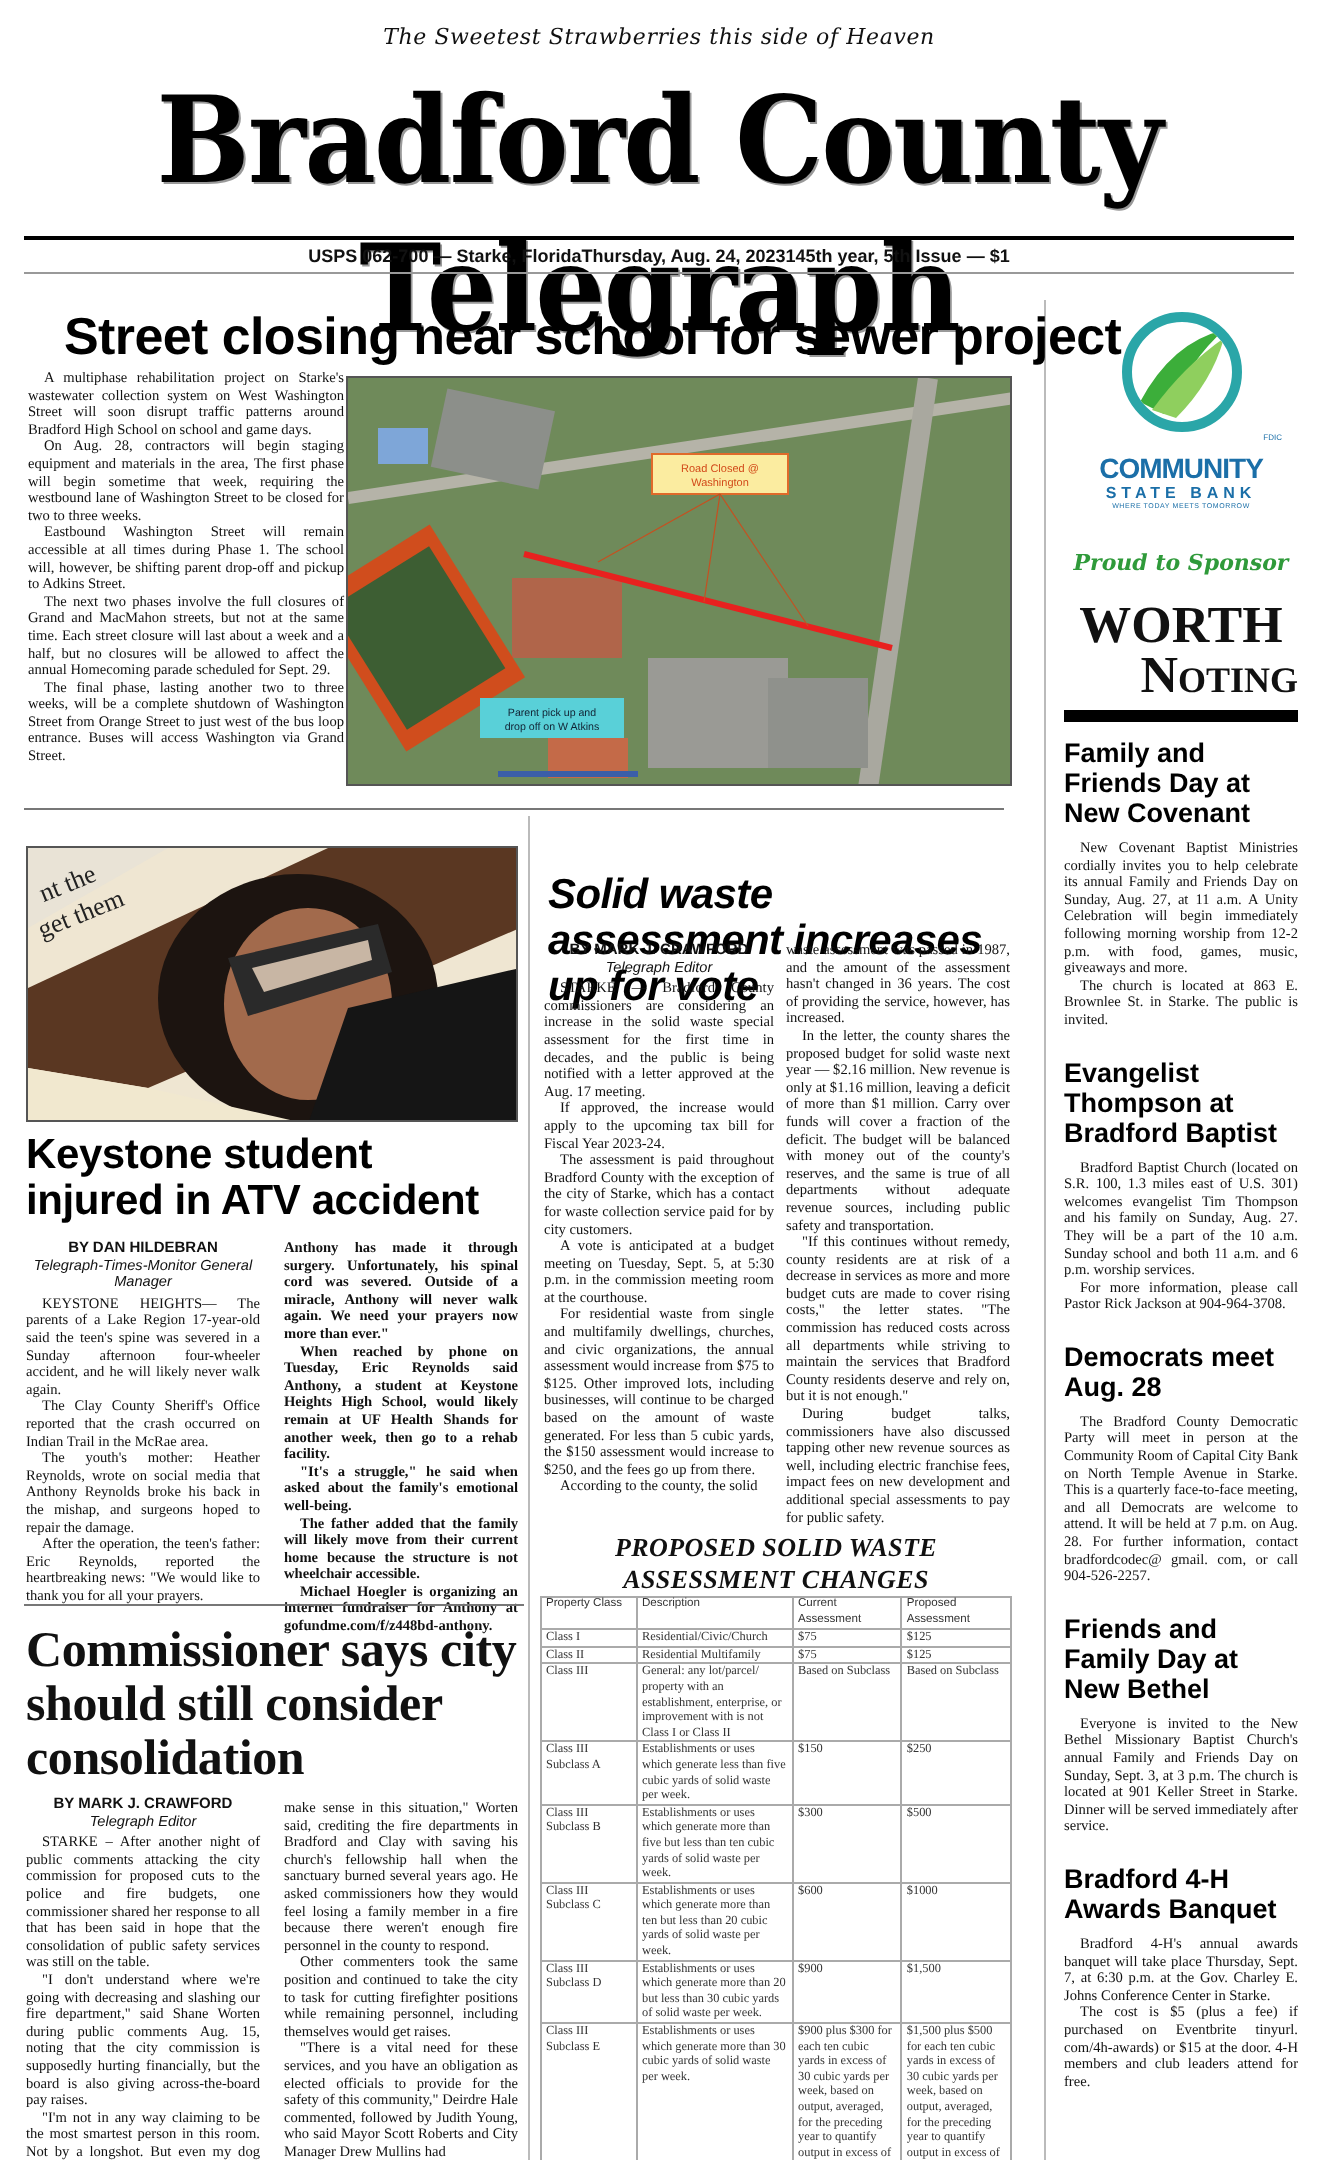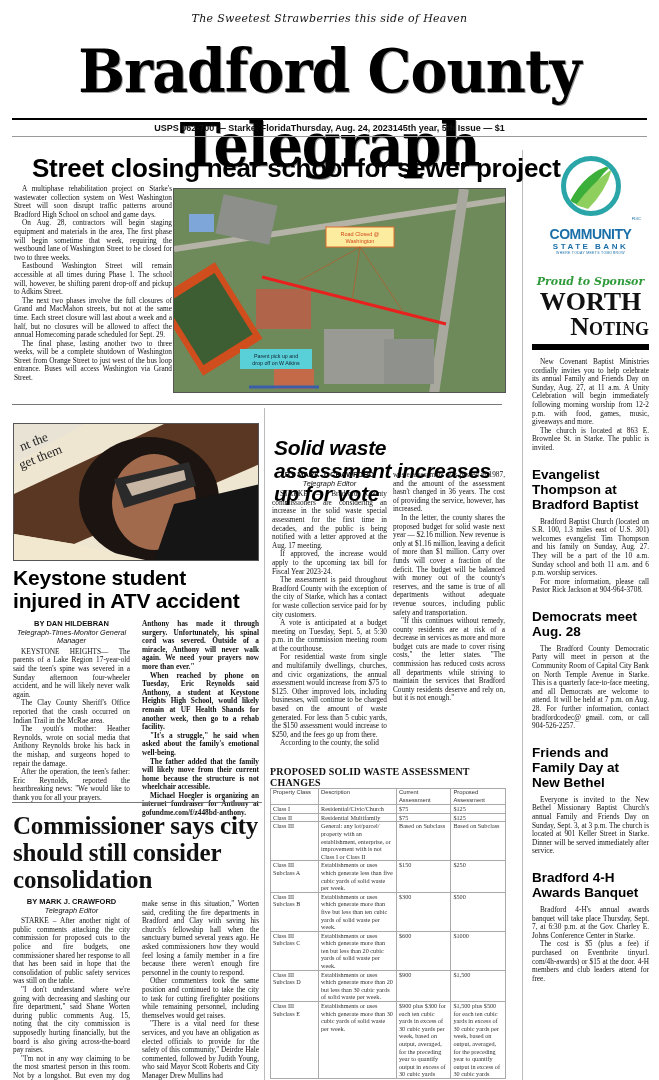--- a/index.html
+++ b/index.html
@@ -32,21 +32,21 @@
     background: linear-gradient(135deg, #5b7a4a 0%, #6f8a58 30%, #8a9a7a 55%, #7b8f6a 75%, #9aa08d 100%); overflow: hidden; }
   .rule-mid { position: absolute; top: 404px; left: 12px; width: 490px; height: 1px; background: #777; }
 
   
   #rail { position: absolute; top: 150px; left: 532px; width: 117px; }
   .bank-logo { width: 60px; height: 60px; margin: 6px auto 0; border-radius: 50%; border: 5px solid #2aa6a8; position: relative; overflow: hidden; }
   .bank-name { text-align: center; font-family: "Liberation Sans", sans-serif; font-weight: bold; color: #1b6fa8; font-size: 14px; letter-spacing: -0.5px; margin-top: 6px; line-height: 15px; }
   .bank-sub { text-align: center; font-family: "Liberation Sans", sans-serif; font-weight: bold; color: #1b6fa8; font-size: 8px; letter-spacing: 2.5px; }
   .bank-tag { text-align: center; font-family: "Liberation Sans", sans-serif; color: #1b6fa8; font-size: 3.5px; letter-spacing: 0.3px; }
   .sponsor { text-align: center; font-family: "DejaVu Serif", serif; font-style: italic; font-weight: bold; color: #2f9a3a; font-size: 11px; margin-top: 20px; }
-  .worth { text-align: center; font-family: "Liberation Serif", serif; font-weight: bold; font-size: 26px; line-height: 24px; margin-top: 2px; }
+  .worth { text-align: center; font-family: "Liberation Serif", serif; font-weight: bold; font-size: 26px; line-height: 24px; margin-top: 13px; }
   .noting { text-align: right; font-family: "Liberation Serif", serif; font-weight: bold; font-size: 26px; line-height: 26px; font-variant: small-caps; }
   .rail-bar { height: 6px; background: #000; margin: 4px 0 8px; }
   .rail-hl { font-size: 13.5px; line-height: 15px; margin-bottom: 6px; }
   .rail-item { margin-bottom: 14px; }
 
   
   #atv-photo { position: absolute; top: 423px; left: 13px; width: 246px; height: 138px; border: 1px solid #555; overflow: hidden;
     background: radial-gradient(ellipse at 58% 40%, #c08a6a 0%, #6a4632 22%, #2b1d16 45%, #1a1a1a 65%), #eee; }
   #atv-hl { position: absolute; top: 566px; left: 13px; width: 246px; font-size: 21px; line-height: 23px; letter-spacing: -0.2px; }
   #atv-col1 { position: absolute; top: 620px; left: 13px; width: 117px; }
@@ -57,21 +57,21 @@
   #comm-hl { position: absolute; top: 812px; left: 13px; width: 250px; font-family: "Liberation Serif", serif; font-weight: bold; font-size: 25px; line-height: 27px; letter-spacing: -0.2px; }
   #comm-col1 { position: absolute; top: 898px; left: 13px; width: 117px; }
   #comm-col2 { position: absolute; top: 900px; left: 142px; width: 117px; }
 
   
   #waste-hl { position: absolute; top: 436px; left: 274px; width: 230px; font-size: 21px; line-height: 23px; font-style: italic; letter-spacing: -0.3px; }
   #waste-col1 { position: absolute; top: 471px; left: 272px; width: 115px; }
   #waste-col2 { position: absolute; top: 471px; left: 393px; width: 112px; }
 
   #waste-table { position: absolute; top: 766px; left: 270px; width: 236px; }
-  .tbl-title { font-family: "Liberation Serif", serif; font-weight: bold; font-size: 10px; letter-spacing: 0.2px; }
+  .tbl-title { text-align: center; font-family: "Liberation Serif", serif; font-weight: bold; font-size: 13px; letter-spacing: 0.2px; font-style: italic; }
   table { width: 100%; border-collapse: collapse; font-size: 6.2px; line-height: 7.6px; font-family: "Liberation Serif", serif; color: #333; }
   td, th { border: 1px solid #aaa; padding: 0 2px; vertical-align: top; text-align: left; font-weight: normal; }
   th { font-family: "Liberation Sans", sans-serif; font-size: 5.8px; }
   th:nth-child(1), td:nth-child(1) { width: 48px; }
   th:nth-child(2), td:nth-child(2) { width: 78px; }
 </style>
 </head>
 <body>
 
 <div class="tagline">The Sweetest Strawberries this side of Heaven</div>
@@ -133,20 +133,21 @@
   <div style="text-align:right;font-size:4px;color:#1b6fa8;font-family:'Liberation Sans',sans-serif;margin-right:8px;">FDIC</div>
   <div class="bank-name">COMMUNITY</div>
   <div class="bank-sub">STATE BANK</div>
   <div class="bank-tag">WHERE TODAY MEETS TOMORROW</div>
   <div class="sponsor">Proud to Sponsor</div>
   <div class="worth">WORTH</div>
   <div class="noting">Noting</div>
   <div class="rail-bar"></div>
 
   <div class="rail-item">
+    <div class="rail-hl headline">Family and Friends Day at New Covenant</div>
     <div class="body-text">
       <p>New Covenant Baptist Ministries cordially invites you to help celebrate its annual Family and Friends Day on Sunday, Aug. 27, at 11 a.m. A Unity Celebration will begin immediately following morning worship from 12-2 p.m. with food, games, music, giveaways and more.</p>
       <p>The church is located at 863 E. Brownlee St. in Starke. The public is invited.</p>
     </div>
   </div>
   <div class="rail-item">
     <div class="rail-hl headline">Evangelist Thompson at Bradford Baptist</div>
     <div class="body-text">
       <p>Bradford Baptist Church (located on S.R. 100, 1.3 miles east of U.S. 301) welcomes evangelist Tim Thompson and his family on Sunday, Aug. 27. They will be a part of the 10 a.m. Sunday school and both 11 a.m. and 6 p.m. worship services.</p>
       <p>For more information, please call Pastor Rick Jackson at 904-964-3708.</p>
@@ -229,20 +230,21 @@
   <p>If approved, the increase would apply to the upcoming tax bill for Fiscal Year 2023-24.</p>
   <p>The assessment is paid throughout Bradford County with the exception of the city of Starke, which has a contact for waste collection service paid for by city customers.</p>
   <p>A vote is anticipated at a budget meeting on Tuesday, Sept. 5, at 5:30 p.m. in the commission meeting room at the courthouse.</p>
   <p>For residential waste from single and multifamily dwellings, churches, and civic organizations, the annual assessment would increase from $75 to $125. Other improved lots, including businesses, will continue to be charged based on the amount of waste generated. For less than 5 cubic yards, the $150 assessment would increase to $250, and the fees go up from there.</p>
   <p>According to the county, the solid</p>
 </div>
 <div id="waste-col2" class="body-text">
   <p style="text-indent:0">waste assessment was passed in 1987, and the amount of the assessment hasn't changed in 36 years. The cost of providing the service, however, has increased.</p>
   <p>In the letter, the county shares the proposed budget for solid waste next year — $2.16 million. New revenue is only at $1.16 million, leaving a deficit of more than $1 million. Carry over funds will cover a fraction of the deficit. The budget will be balanced with money out of the county's reserves, and the same is true of all departments without adequate revenue sources, including public safety and transportation.</p>
   <p>"If this continues without remedy, county residents are at risk of a decrease in services as more and more budget cuts are made to cover rising costs," the letter states. "The commission has reduced costs across all departments while striving to maintain the services that Bradford County residents deserve and rely on, but it is not enough."</p>
+  <p>During budget talks, commissioners have also discussed tapping other new revenue sources as well, including electric franchise fees, impact fees on new development and additional special assessments to pay for public safety.</p>
 </div>
 
 <div id="waste-table">
   <div class="tbl-title">PROPOSED SOLID WASTE ASSESSMENT CHANGES</div>
   <table>
     <thead>
       <tr>
         <th>Property Class</th>
         <th>Description</th>
         <th>Current Assessment</th>

